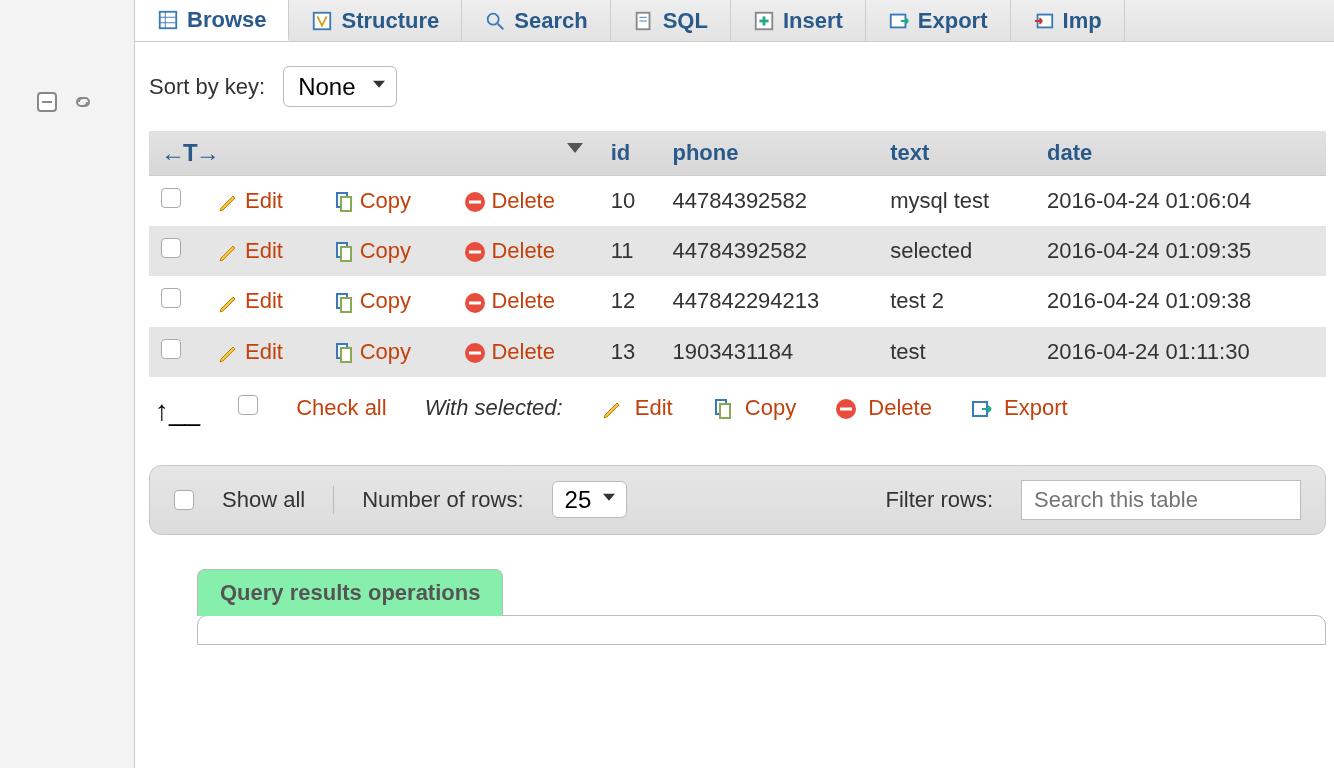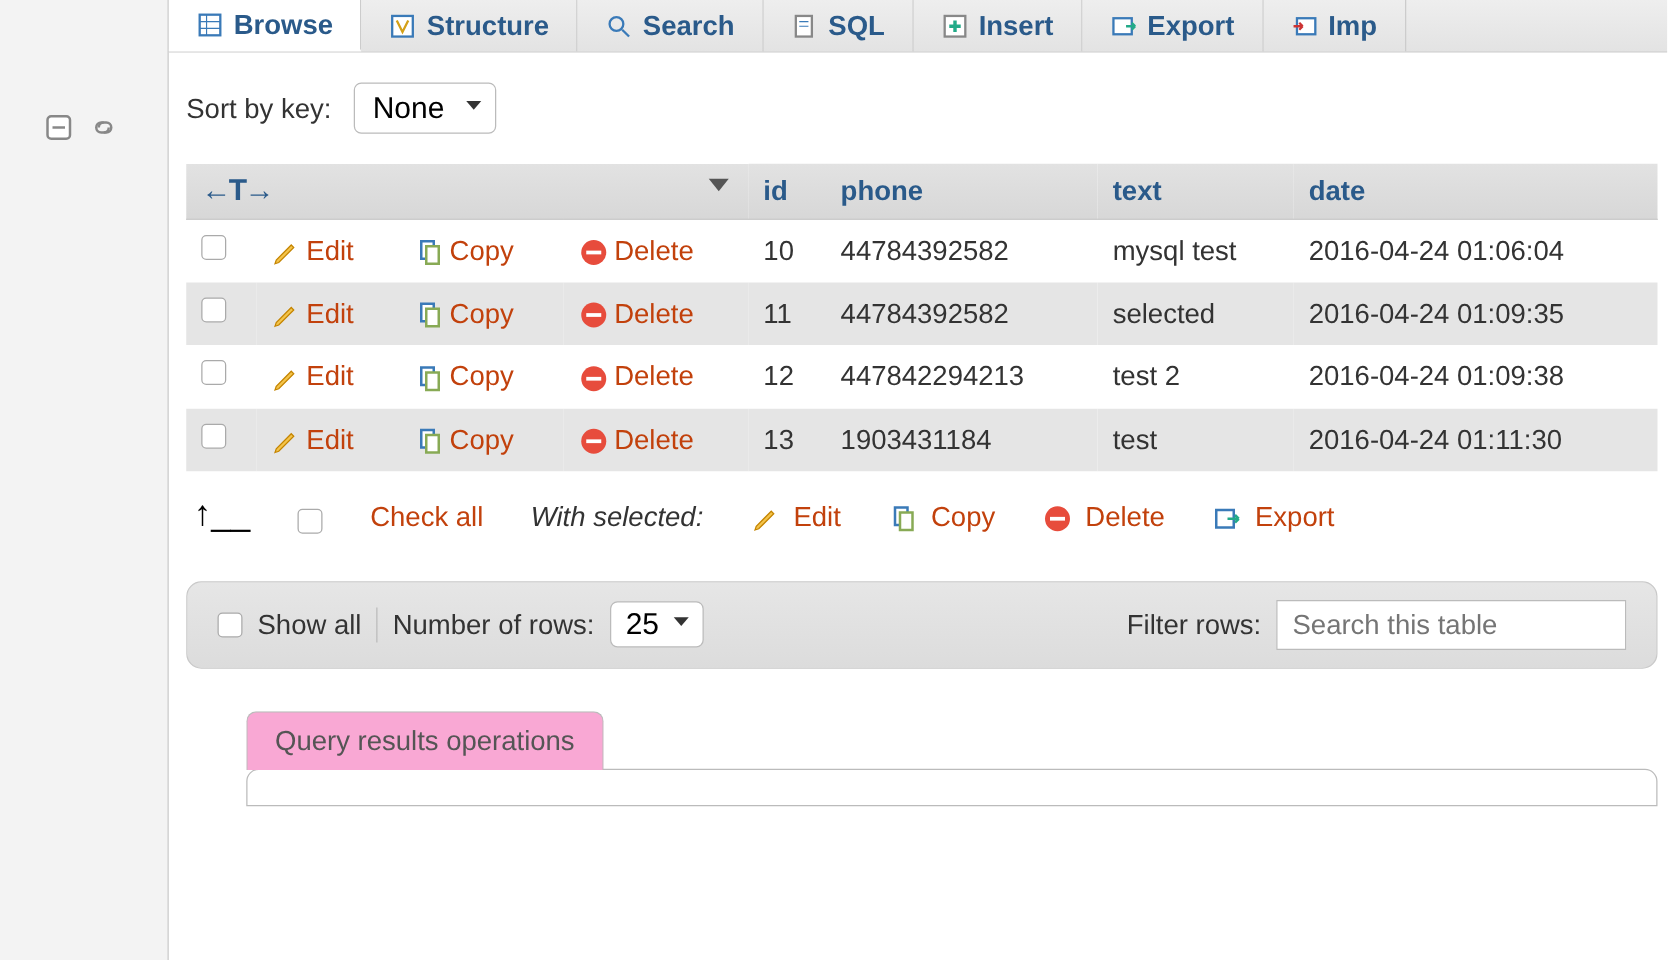--- a/index.html
+++ b/index.html
@@ -98,52 +98,52 @@
   table.tb th.fullcol { position: relative; }
   .fullcol-range { color:#2a5a8a; font-size:24px; letter-spacing:-2px;}
   .fullcol-drop { position:absolute; right:16px; top:12px; width:0;height:0;border-left:8px solid transparent;border-right:8px solid transparent;border-top:10px solid #555;}
   table.tb td { padding: 12px 12px; color: #333; }
   table.tb tr.row-odd { background: #fff; }
   table.tb tr.row-even { background: #e5e5e5; }
   .act { color:#c2410c; cursor:pointer; white-space:nowrap; }
   .act-icon { width:24px; height:24px; display:inline-flex; vertical-align:middle; margin-right:4px;}
   .chk { width:20px; height:20px; border:1px solid #aaa; border-radius:4px; background:#fff; display:inline-block; }
 
-  .below-actions { display:flex; align-items:flex-end; gap:38px; padding: 18px 6px; flex-wrap:wrap;}
+  .below-actions { display:flex; align-items:flex-start; gap:38px; padding: 18px 6px; flex-wrap:wrap;}
   .arrow-up { font-size:28px; color:#000; }
   .italic { font-style: italic; }
 
   .pager {
     margin-top: 20px;
     background: linear-gradient(#e6e6e6,#dcdcdc);
     border: 1px solid #c9c9c9;
     border-radius: 12px;
     padding: 14px 24px;
     display:flex;
     align-items:center;
-    gap: 12px;
+    gap: 28px;
   }
   .divider { width:1px; height:28px; background:#bbb; }
   .filter-input {
     font-size: 22px;
     padding: 6px 12px;
     border: 1px solid #bbb;
     width: 280px;
     color:#999;
   }
 
   .qro-wrap { margin-top: 34px; padding-left: 48px; position:relative;}
   .qro-title {
     display:inline-block;
-    background:#f9a8d4;
+    background:#86efac;
     border:1px solid #bbb;
     border-bottom:none;
     padding: 10px 22px;
     border-radius: 8px 8px 0 0;
-    font-weight:400;
+    font-weight:700;
     color:#555;
     position:relative;
     z-index:1;
   }
   .qro-box { border:1px solid #bbb; height:30px; border-radius:10px 10px 0 0; margin-top:-1px;}
 </style>
 </head>
 <body>
 
 <div class="root">

